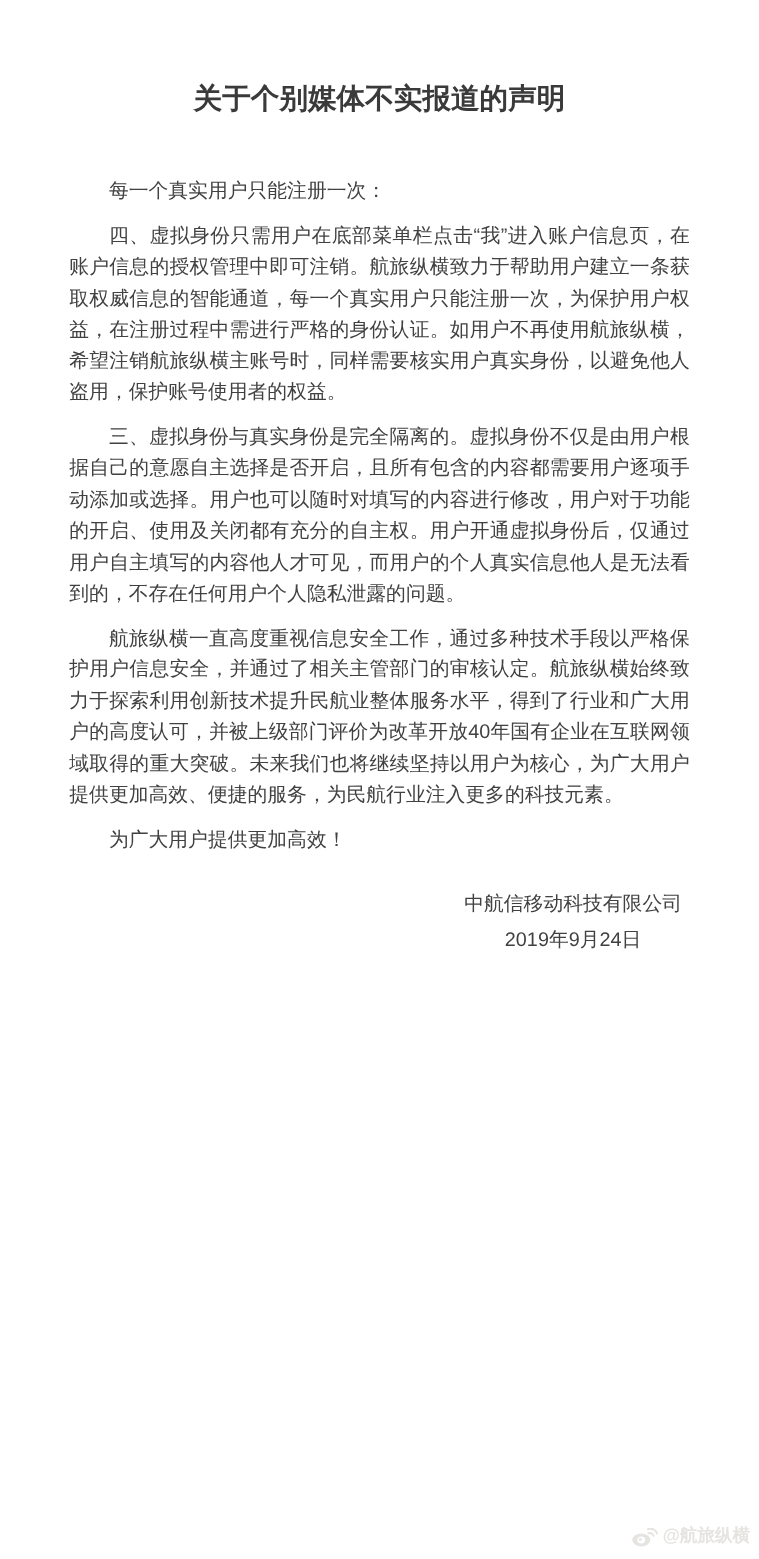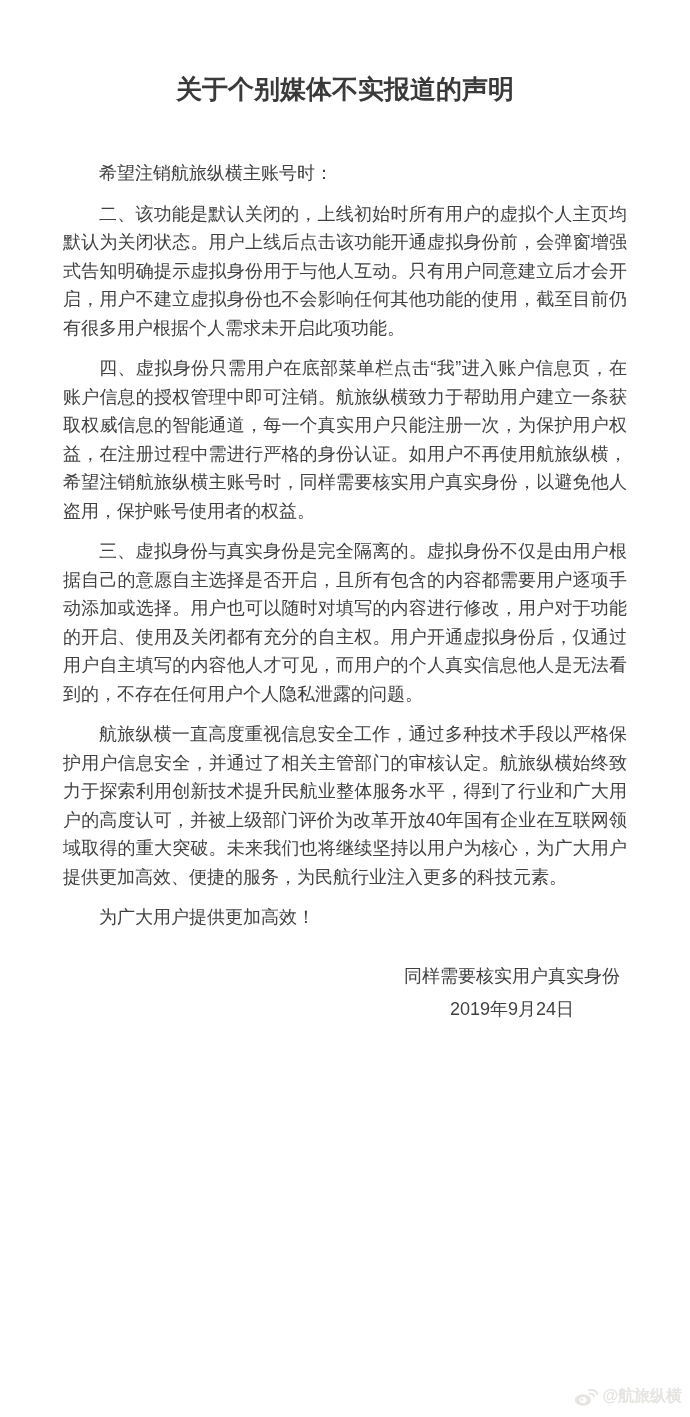--- a/index.html
+++ b/index.html
@@ -54,30 +54,29 @@
   .watermark svg { display: block; }
 </style>
 </head>
 <body>
 
 <div class="page">
 
   <h1 class="doc-title">关于个别媒体不实报道的声明</h1>
 
   <div class="doc-body">
-    <p>希望注销航旅纵横主账号时：</p>
-    <p>二、该功能是默认关闭的，上线初始时所有用户的虚拟个人主页均默认为关闭状态。用户上线后点击该功能开通虚拟身份前，会弹窗增强式告知明确提示虚拟身份用于与他人互动。只有用户同意建立后才会开启，用户不建立虚拟身份也不会影响任何其他功能的使用，截至目前仍有很多用户根据个人需求未开启此项功能。</p>
+    <p>每一个真实用户只能注册一次：</p>
     <p>四、虚拟身份只需用户在底部菜单栏点击“我”进入账户信息页，在账户信息的授权管理中即可注销。航旅纵横致力于帮助用户建立一条获取权威信息的智能通道，每一个真实用户只能注册一次，为保护用户权益，在注册过程中需进行严格的身份认证。如用户不再使用航旅纵横，希望注销航旅纵横主账号时，同样需要核实用户真实身份，以避免他人盗用，保护账号使用者的权益。</p>
     <p>三、虚拟身份与真实身份是完全隔离的。虚拟身份不仅是由用户根据自己的意愿自主选择是否开启，且所有包含的内容都需要用户逐项手动添加或选择。用户也可以随时对填写的内容进行修改，用户对于功能的开启、使用及关闭都有充分的自主权。用户开通虚拟身份后，仅通过用户自主填写的内容他人才可见，而用户的个人真实信息他人是无法看到的，不存在任何用户个人隐私泄露的问题。</p>
     <p>航旅纵横一直高度重视信息安全工作，通过多种技术手段以严格保护用户信息安全，并通过了相关主管部门的审核认定。航旅纵横始终致力于探索利用创新技术提升民航业整体服务水平，得到了行业和广大用户的高度认可，并被上级部门评价为改革开放40年国有企业在互联网领域取得的重大突破。未来我们也将继续坚持以用户为核心，为广大用户提供更加高效、便捷的服务，为民航行业注入更多的科技元素。</p>
     <p>为广大用户提供更加高效！</p>
   </div>
 
   <div class="signature">
-    <div>同样需要核实用户真实身份</div>
+    <div>中航信移动科技有限公司</div>
     <div>2019年9月24日</div>
   </div>
 
   <div class="watermark">
     <span>
       <svg width="26" height="20" viewBox="0 0 26 20" fill="none" xmlns="http://www.w3.org/2000/svg">
         <ellipse cx="10" cy="13" rx="8.2" ry="5.8" fill="currentColor"></ellipse>
         <ellipse cx="10" cy="13" rx="3.6" ry="3.1" fill="#ffffff"></ellipse>
         <circle cx="9" cy="12.5" r="1.3" fill="currentColor"></circle>
         <path d="M16 3.2 C19.6 2.0 23.4 3.6 24.3 7.2" stroke="currentColor" stroke-width="1.8" stroke-linecap="round"></path>

